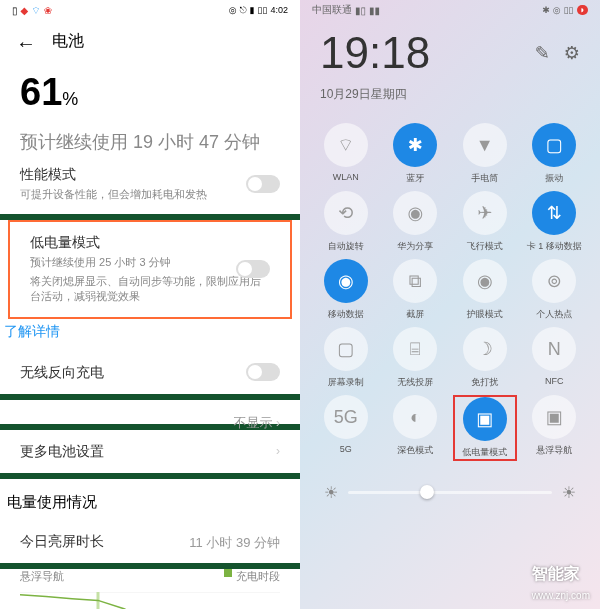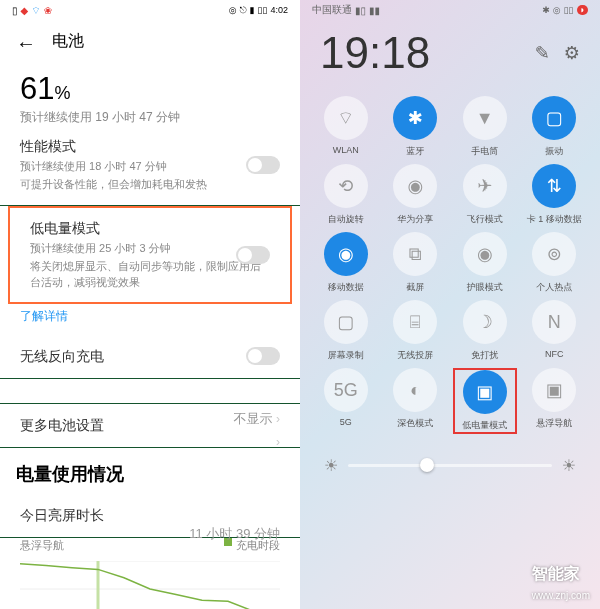--- a/index.html
+++ b/index.html
@@ -7,32 +7,32 @@
 .phone{width:300px;height:609px;position:relative}
 .left{background:#fff}
 .right{background:linear-gradient(135deg,#e8d5e8 0%,#d5e5f0 50%,#f5e5ed 100%)}
 .statusbar{height:20px;display:flex;justify-content:space-between;align-items:center;padding:0 12px;font-size:10px}
 .sb-left,.sb-right{display:flex;gap:3px;align-items:center}
 .sb-right span{font-size:9px}
 .header{display:flex;align-items:center;padding:10px 16px;gap:16px}
 .back{font-size:20px}
 .title{font-size:16px;font-weight:500}
 .pct{padding:0 20px;margin-top:8px}
-.pct-num{font-size:31px;font-weight:400}
+.pct-num{font-size:38px;font-weight:700}
 .pct-pc{font-size:18px}
-.pct-sub{font-size:12px;color:#888;margin-top:2px}
-.row{padding:12px 20px;position:relative;border-bottom:1px solid #14532d}
+.pct-sub{font-size:18px;color:#888;margin-top:16px}
+.row{padding:12px 20px;position:relative;border-bottom:6px solid #14532d}
 .row-title{font-size:14px;color:#333}
 .row-sub{font-size:11px;color:#888;margin-top:3px;line-height:1.4}
-.row-val{position:absolute;right:20px;top:31px;font-size:13px;color:#999}
+.row-val{position:absolute;right:20px;top:14px;font-size:13px;color:#999}
 .toggle{position:absolute;right:20px;top:50%;transform:translateY(-50%);width:34px;height:18px;background:#ddd;border-radius:9px}
 .toggle::after{content:"";position:absolute;width:14px;height:14px;background:#fff;border-radius:50%;top:2px;left:2px}
-.link{font-size:12px;color:#2196f3;padding:4px 20px 10px}
+.link{font-size:14px;color:#2196f3;padding:4px 4px 10px}
 .highlight{border:2px solid #ff6b35;margin:0 8px}
-.section-title{font-size:18px;font-weight:700;padding:14px 16px 8px}
+.section-title{font-size:15px;font-weight:400;padding:14px 7px 8px}
 .chart-label{display:flex;justify-content:space-between;padding:0 20px;font-size:11px;color:#888}
 .chart-label .green{display:flex;gap:4px}
 .chart-label .green::before{content:"";width:8px;height:8px;background:#7cb342}
 .chart{height:56px;margin:8px 20px;position:relative}
 .qs-header{display:flex;justify-content:space-between;align-items:center;padding:8px 20px}
 .qs-time{font-size:44px;font-weight:400;color:#333}
 .qs-date{font-size:12px;color:#666;padding:0 20px 10px}
 .qs-icons{display:flex;gap:14px}
 .qs-icons span{font-size:18px;color:#666}
 .grid{display:grid;grid-template-columns:repeat(4,1fr);gap:6px;padding:10px 14px}
@@ -69,21 +69,20 @@
  <div class="header">
   <span class="back">←</span>
   <span class="title">电池</span>
  </div>
  <div class="pct">
   <span class="pct-num">61</span><span class="pct-pc">%</span>
   <div class="pct-sub">预计继续使用 19 小时 47 分钟</div>
  </div>
  <div class="row">
   <div class="row-title">性能模式</div>
-  <div class="row-sub">预计继续使用 18 小时 47 分钟</div>
   <div class="row-sub">可提升设备性能，但会增加耗电和发热</div>
   <div class="toggle"></div>
  </div>
  <div class="row highlight">
   <div class="row-title">低电量模式</div>
   <div class="row-sub">预计继续使用 25 小时 3 分钟</div>
   <div class="row-sub">将关闭熄屏显示、自动同步等功能，限制应用后台活动，减弱视觉效果</div>
   <div class="toggle"></div>
  </div>
  <div class="link">了解详情</div>
@@ -136,20 +135,21 @@
  </div>
  <div class="qs-header">
   <div>
    <div class="qs-time">19:18</div>
   </div>
   <div class="qs-icons">
    <span>✎</span>
    <span>⚙</span>
   </div>
  </div>
+ <div class="qs-date">10月29日星期四</div>
  <div class="grid" id="qs-grid">
       <div class="tile">
         <div class="tile-ico">⌔</div>
         <div class="tile-lbl">WLAN</div>
       </div>
       <div class="tile">
         <div class="tile-ico on">✱</div>
         <div class="tile-lbl">蓝牙</div>
       </div>
       <div class="tile">

